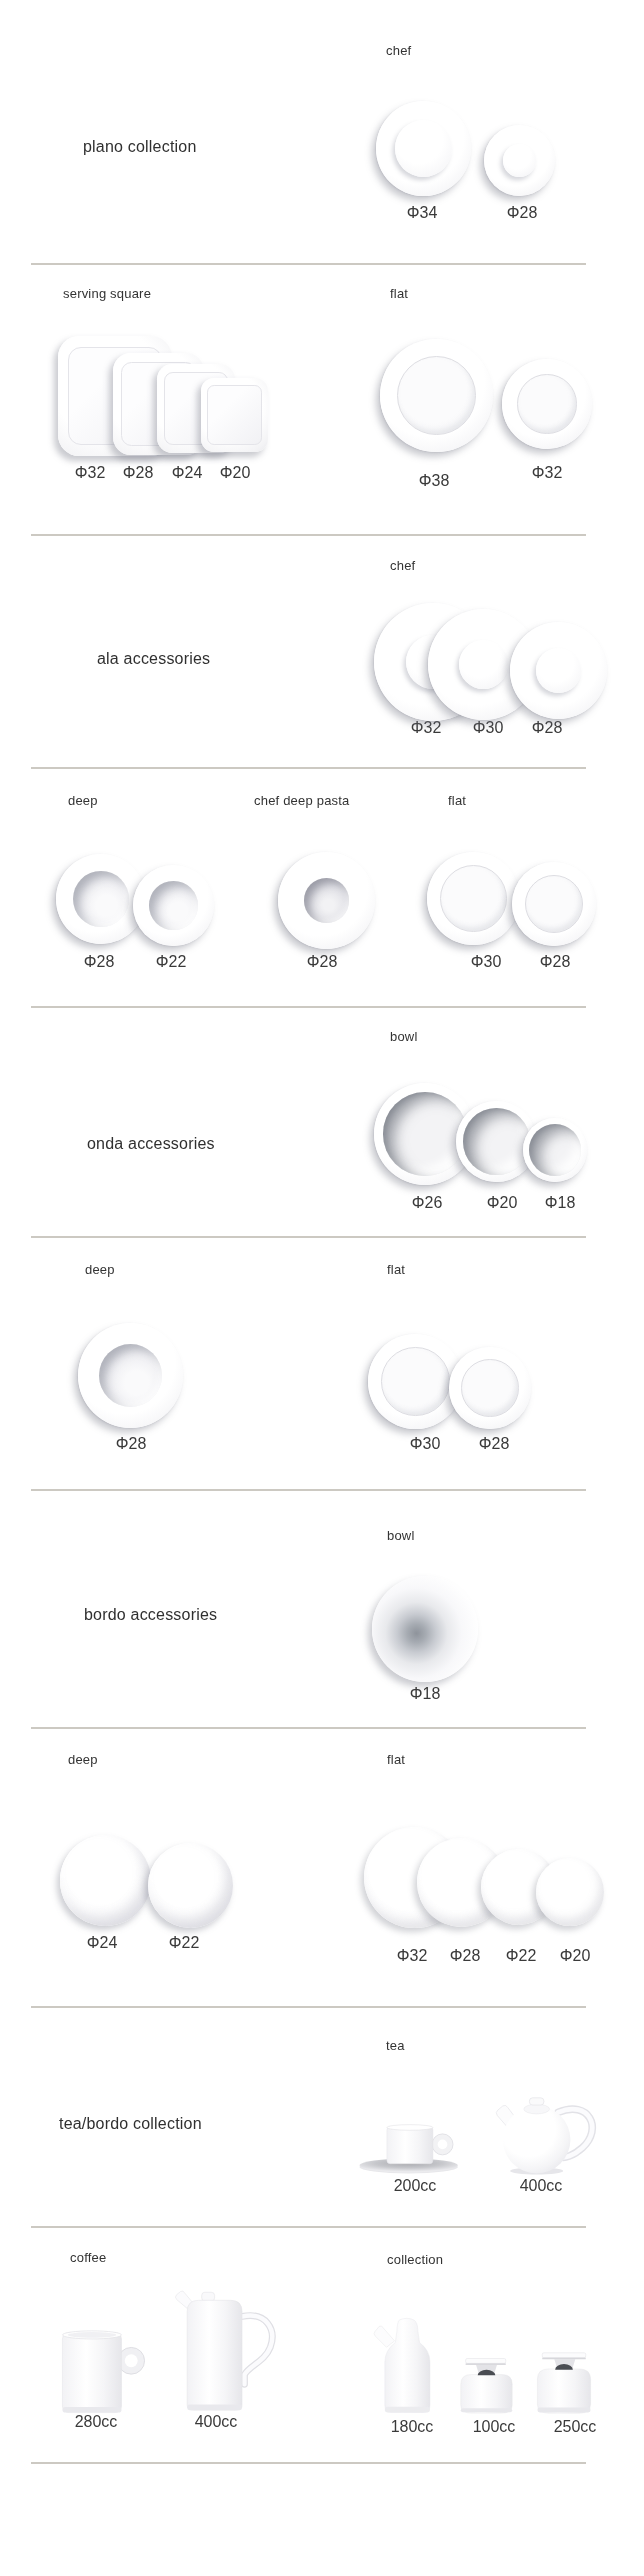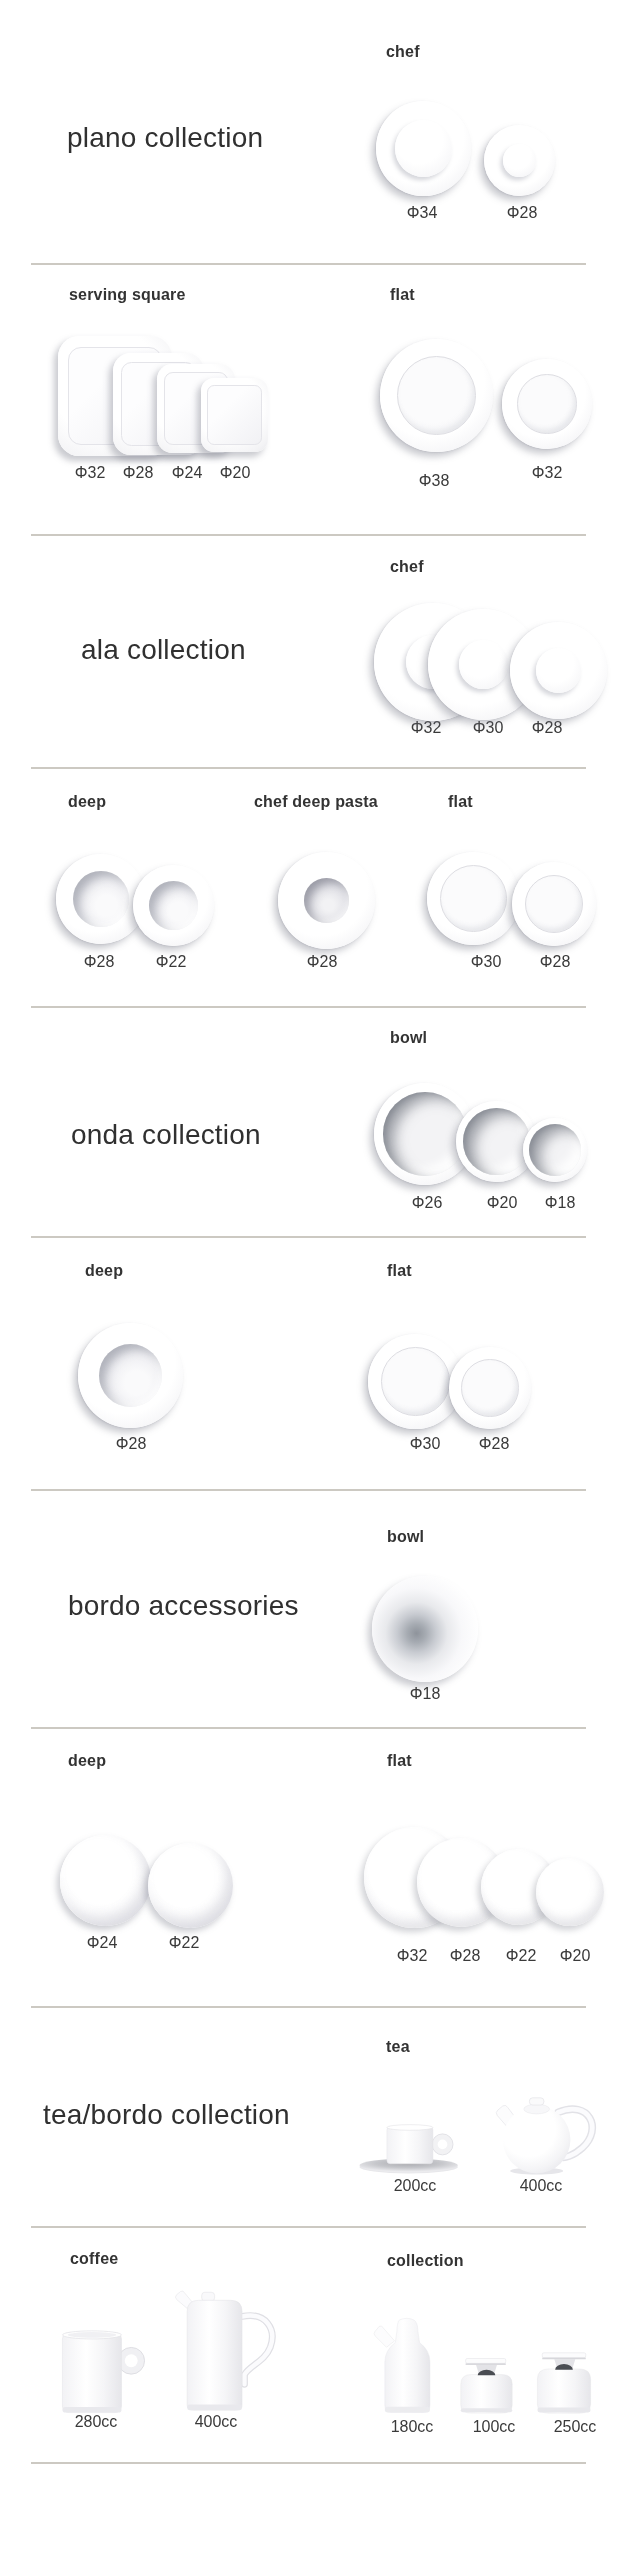--- a/index.html
+++ b/index.html
@@ -1,20 +1,20 @@
 <!DOCTYPE html>
 <html style="font-size:13px"><head>
 <meta charset="utf-8">
 <style>
   html,body{margin:0;padding:0;background:#fff;}
   .page{position:relative;width:644px;height:2576px;background:#ffffff;overflow:hidden;
         font-family:"Liberation Sans",sans-serif;color:#333;}
   .divider{position:absolute;left:31px;width:555px;height:1.6px;background:#ccc9c2;}
-  .title{position:absolute;margin:0;font-size:28px;font-weight:300;letter-spacing:0.2px;color:#303030;white-space:nowrap;}
-  .glabel{position:absolute;font-size:16px;font-weight:700;letter-spacing:0.2px;color:#333;white-space:nowrap;}
+  .title{position:absolute;margin:16px;font-size:16px;font-weight:300;letter-spacing:0.2px;color:#303030;white-space:nowrap;}
+  .glabel{position:absolute;font-size:13px;font-weight:400;letter-spacing:0.2px;color:#333;white-space:nowrap;}
   .size{position:absolute;font-size:16px;font-weight:300;color:#3a3a3a;transform:translateX(-50%);white-space:nowrap;}
   .plate{position:absolute;border-radius:50%;
     background:radial-gradient(circle at 44% 38%,#ffffff 58%,#f5f5f7 80%,#eaeaee 94%,#e2e2e6 100%);
     box-shadow:-4px 4.8px 7.2px rgba(115,118,132,.38),-0.8px 0.8px 1.6px rgba(115,118,132,.18);}
   .well{position:absolute;border-radius:50%;}
   .raised{background:radial-gradient(circle at 42% 34%,#ffffff 48%,#f5f5f7 86%,#ececf0 100%);
     box-shadow:-2.4px 3.2px 4px rgba(120,123,138,.30);}
   .ring{border:0.8px solid #dddde2;
     background:radial-gradient(circle at 45% 40%,#fbfbfc 55%,#f0f0f3 92%);
     box-shadow:inset -2.4px -3.2px 5.6px rgba(150,153,168,.15);}
@@ -68,21 +68,21 @@
   <div class="plate" style="left:376px;top:101px;width:95px;height:95px">
     <div class="well raised" style="inset:20%"></div>
   </div>
   <div class="plate" style="left:484px;top:125px;width:71px;height:71px">
     <div class="well raised" style="inset:27%"></div>
   </div>
   <div class="size" style="left:422px;top:204px">Φ34</div>
   <div class="size" style="left:522px;top:204px">Φ28</div>
   <div class="divider" style="top:263px"></div>
 
-  <div class="glabel" style="left:69px;top:286px">serving square</div>
+  <div class="glabel" style="left:63px;top:286px">serving square</div>
   <div class="sq" style="left:58px;top:336px;width:114px;height:120px;border-radius:21px;z-index:1">
       <div class="sq-in" style="border-radius:13px"></div>
     </div>
   <div class="sq" style="left:113px;top:353px;width:91px;height:102px;border-radius:17.7px;z-index:2">
       <div class="sq-in" style="border-radius:10.5px"></div>
     </div>
   <div class="sq" style="left:157px;top:364px;width:78px;height:89px;border-radius:15.3px;z-index:3">
       <div class="sq-in" style="border-radius:8.9px"></div>
     </div>
   <div class="sq" style="left:201px;top:378px;width:67px;height:74px;border-radius:13px;z-index:4">
@@ -97,21 +97,21 @@
   <div class="plate" style="left:380px;top:339px;width:113px;height:113px;z-index:1">
     <div class="well ring" style="inset:15%"></div>
   </div>
   <div class="plate" style="left:502px;top:359px;width:90px;height:90px;z-index:2">
     <div class="well ring" style="inset:17%"></div>
   </div>
   <div class="size" style="left:434px;top:472px">Φ38</div>
   <div class="size" style="left:547px;top:464px">Φ32</div>
   <div class="divider" style="top:534px"></div>
 
-  <h2 class="title" style="left:81px;top:634px">ala collection</h2>
+  <h2 class="title" style="left:81px;top:634px">ala accessories</h2>
   <div class="glabel" style="left:390px;top:558px">chef</div>
   <div class="plate" style="left:374px;top:603px;width:118px;height:118px;z-index:1">
     <div class="well raised" style="inset:27%"></div>
   </div>
   <div class="plate" style="left:428px;top:609px;width:111px;height:111px;z-index:2">
     <div class="well raised" style="inset:28%"></div>
   </div>
   <div class="plate" style="left:510px;top:622px;width:97px;height:97px;z-index:3">
     <div class="well raised" style="inset:27%"></div>
   </div>
@@ -140,21 +140,21 @@
   <div class="plate" style="left:427px;top:852px;width:93px;height:93px;z-index:1">
     <div class="well ring" style="inset:14%"></div>
   </div>
   <div class="plate" style="left:512px;top:862px;width:84px;height:84px;z-index:2">
     <div class="well ring" style="inset:15%"></div>
   </div>
   <div class="size" style="left:486px;top:953px">Φ30</div>
   <div class="size" style="left:555px;top:953px">Φ28</div>
   <div class="divider" style="top:1006px"></div>
 
-  <h2 class="title" style="left:71px;top:1119px">onda collection</h2>
+  <h2 class="title" style="left:71px;top:1119px">onda accessories</h2>
   <div class="glabel" style="left:390px;top:1029px">bowl</div>
   <div class="plate" style="left:374px;top:1083px;width:102px;height:102px;z-index:1">
     <div class="onda-in"></div>
   </div>
   <div class="plate" style="left:456px;top:1101px;width:81px;height:81px;z-index:2">
     <div class="onda-in"></div>
   </div>
   <div class="plate" style="left:523px;top:1118px;width:64px;height:64px;z-index:3">
     <div class="onda-in"></div>
   </div>

